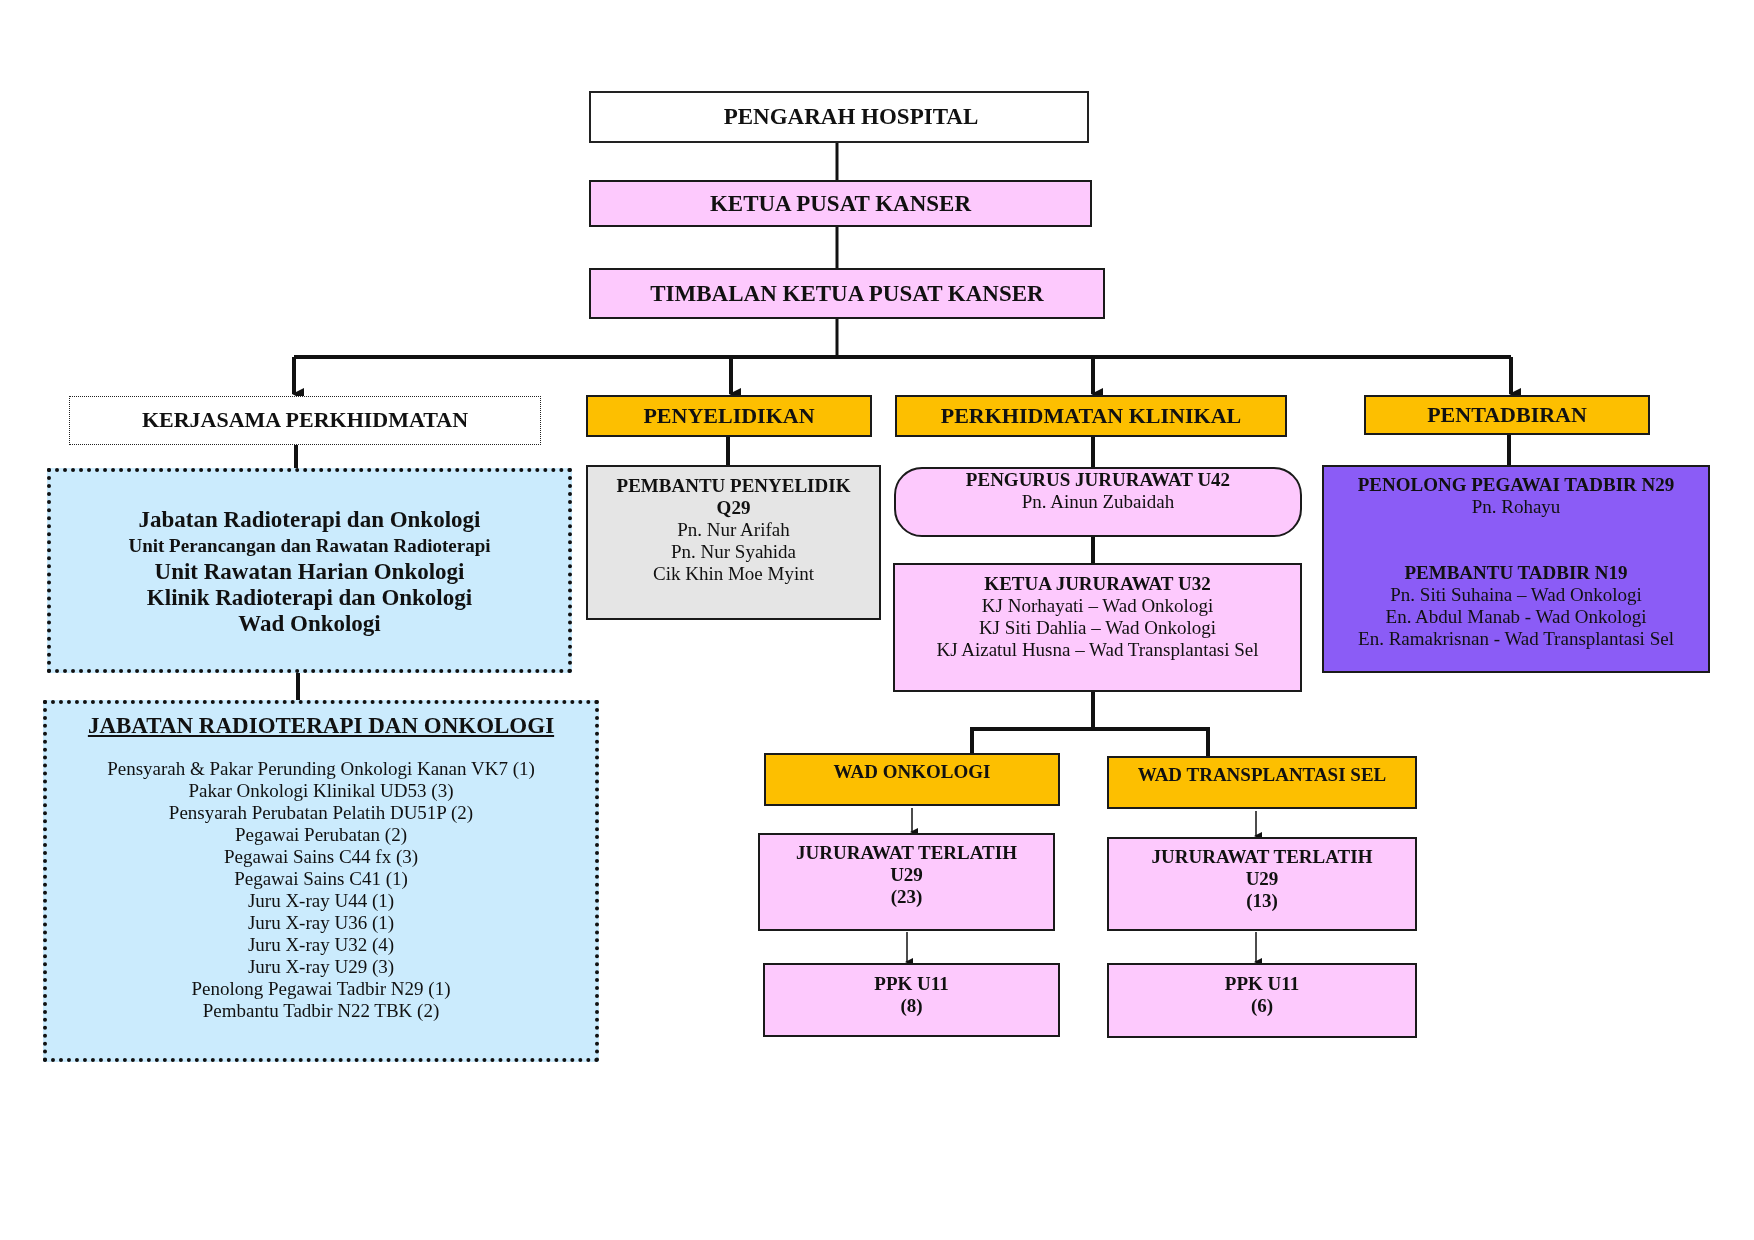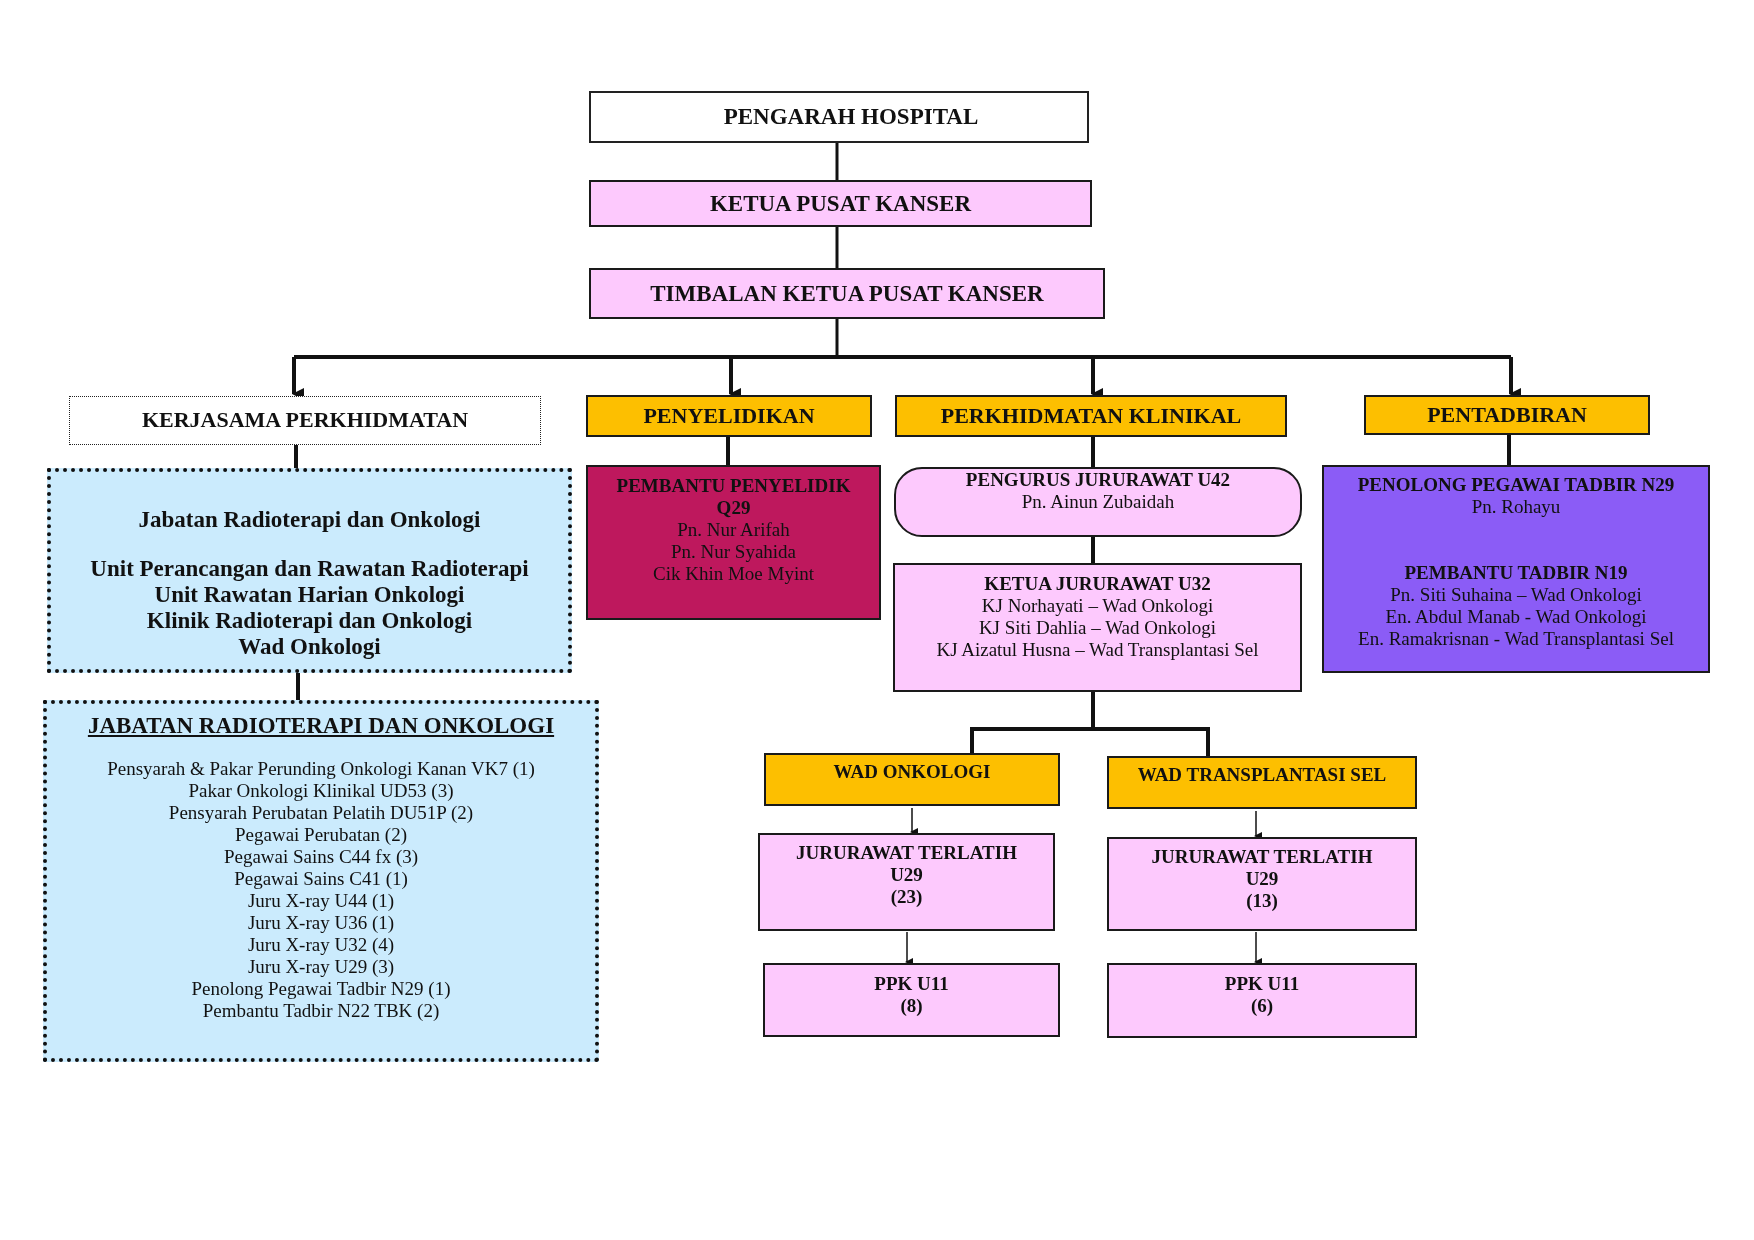--- a/index.html
+++ b/index.html
@@ -71,21 +71,21 @@
 </div>
 <div class="box pink" style="left: 589px; top: 268px; width: 516px; height: 51px; line-height: 47px; background-color: rgb(253, 201, 253);">
   <span class="h1">TIMBALAN KETUA PUSAT KANSER</span>
 </div>
 
 <div class="box dotted" style="left:69px;top:396px;width:472px;height:49px;line-height:46px;">
   <span class="h2">KERJASAMA PERKHIDMATAN</span>
 </div>
 <div class="box blue" style="left: 47px; top: 468px; width: 525px; height: 205px; padding-top: 35px; background-color: rgb(203, 235, 253);">
   <span class="line t-bold" style="font-size:23px;line-height:26px;">Jabatan Radioterapi dan Onkologi</span>
-  <span class="line t-bold" style="font-size:23px;line-height:26px;margin-top:23px;">Unit Perancangan dan Rawatan Radioterapi</span>
+  <span class="line t-bold" style="font-size:19px;line-height:26px;">Unit Perancangan dan Rawatan Radioterapi</span>
   <span class="line t-bold" style="font-size:23px;line-height:26px;">Unit Rawatan Harian Onkologi</span>
   <span class="line t-bold" style="font-size:23px;line-height:26px;">Klinik Radioterapi dan Onkologi</span>
   <span class="line t-bold" style="font-size:23px;line-height:26px;">Wad Onkologi</span>
 </div>
 <div class="box blue" style="left: 43px; top: 700px; width: 556px; height: 362px; padding-top: 8px; background-color: rgb(203, 235, 253);">
   <span class="line t-bold" style="font-size:23px;line-height:28px;text-decoration:underline;margin-bottom:18px;">JABATAN RADIOTERAPI DAN ONKOLOGI</span>
   <span class="line n">Pensyarah &amp; Pakar Perunding Onkologi Kanan  VK7 (1)</span>
   <span class="line n">Pakar Onkologi Klinikal UD53 (3)</span>
   <span class="line n">Pensyarah Perubatan Pelatih DU51P (2)</span>
   <span class="line n">Pegawai Perubatan (2)</span>
@@ -95,21 +95,21 @@
   <span class="line n">Juru X-ray U36 (1)</span>
   <span class="line n">Juru X-ray U32 (4)</span>
   <span class="line n">Juru X-ray U29 (3)</span>
   <span class="line n">Penolong Pegawai Tadbir N29 (1)</span>
   <span class="line n">Pembantu Tadbir N22 TBK (2)</span>
 </div>
 
 <div class="box gold" style="left: 586px; top: 395px; width: 286px; height: 42px; line-height: 38px; background-color: rgb(253, 191, 0); text-align: center;">
   <span class="h2">PENYELIDIKAN</span>
 </div>
-<div class="box pink" style="left: 586px; top: 465px; width: 295px; height: 155px; padding-top: 8px; background-color: #be185d;">
+<div class="box pink" style="left: 586px; top: 465px; width: 295px; height: 155px; padding-top: 8px; background-color: #e5e5e5;">
   <span class="line h3">PEMBANTU PENYELIDIK</span>
   <span class="line h3">Q29</span>
   <span class="line n">Pn. Nur Arifah</span>
   <span class="line n">Pn. Nur Syahida</span>
   <span class="line n">Cik Khin Moe Myint</span>
 </div>
 
 <div class="box gold" style="left: 895px; top: 395px; width: 392px; height: 42px; line-height: 38px; background-color: rgb(253, 191, 0);">
   <span class="h2">PERKHIDMATAN KLINIKAL</span>
 </div>

